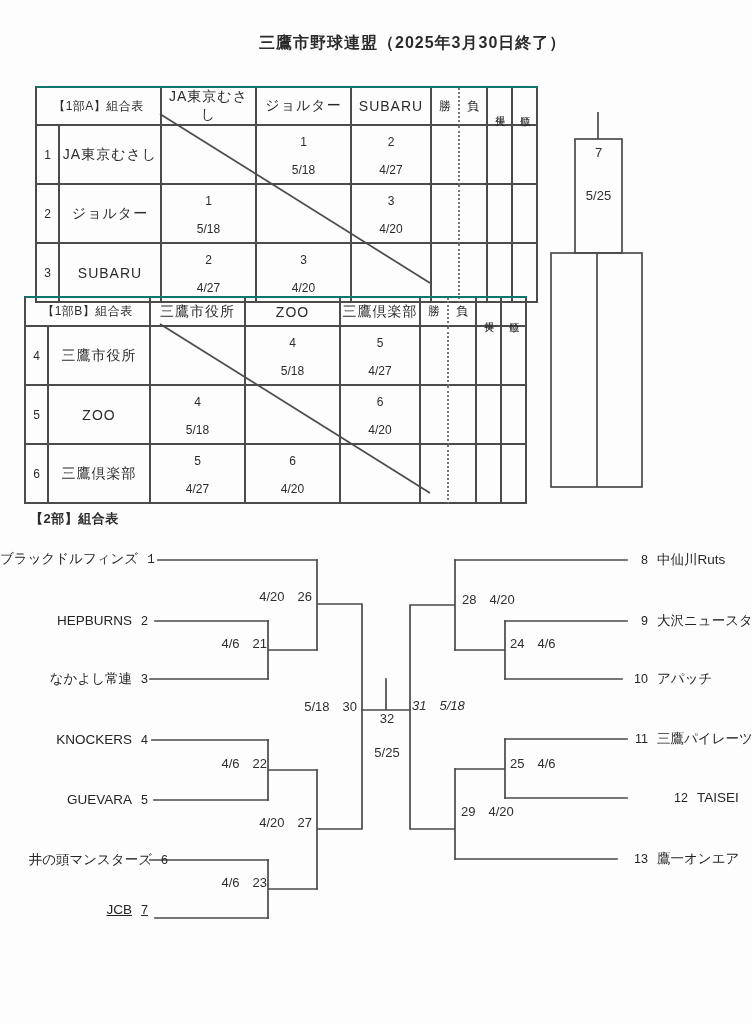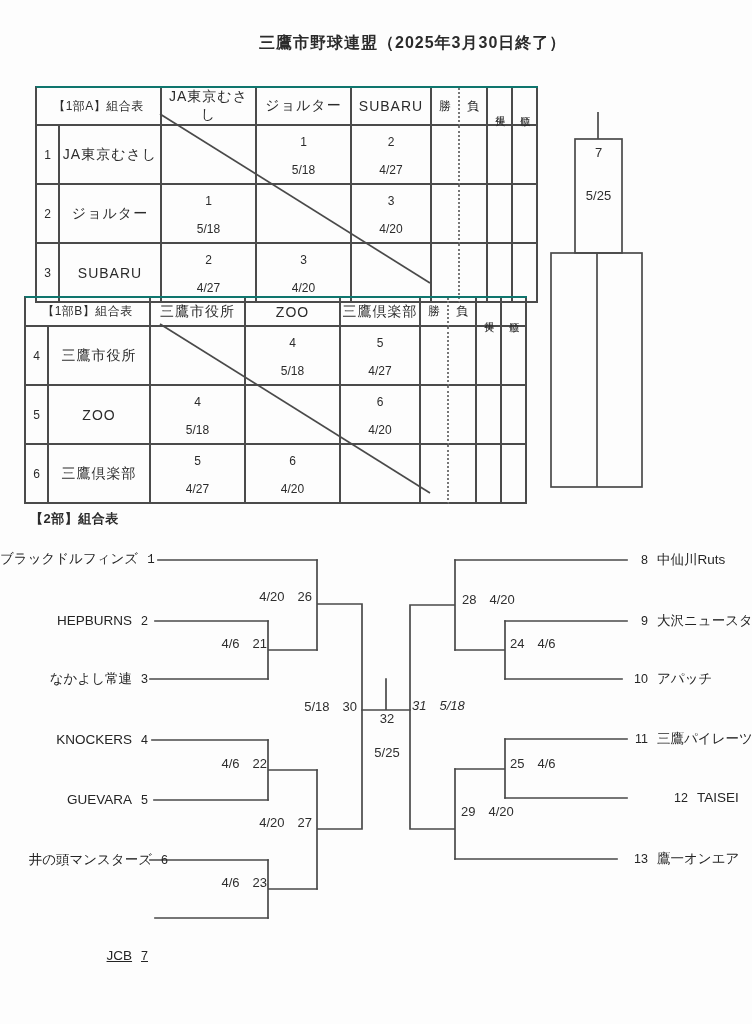--- a/index.html
+++ b/index.html
@@ -243,21 +243,21 @@
       <path d="M455 560H627 M505 621H627 M505 679H622 M505 739H627 M505 798H627 M455 859H617"></path>
     </g>
   </svg>
 
 <div class="team-label team-left" style="top: 550px; font-family: Liberation Mono, monospace;"><span class="tname">ブラックドルフィンズ</span><span class="tseed">1</span></div>
     <div class="team-label team-left" style="top: 611px;"><span class="tname">HEPBURNS</span><span class="tseed">2</span></div>
     <div class="team-label team-left" style="top: 669px;"><span class="tname">なかよし常連</span><span class="tseed">3</span></div>
     <div class="team-label team-left" style="top: 730px;"><span class="tname">KNOCKERS</span><span class="tseed">4</span></div>
     <div class="team-label team-left" style="top: 790px;"><span class="tname">GUEVARA</span><span class="tseed">5</span></div>
     <div class="team-label team-left" style="top: 850px; padding-left: 20px;"><span class="tname">井の頭マンスターズ</span><span class="tseed">6</span></div>
-    <div class="team-label team-left" style="top: 946px; text-decoration: underline;"><span class="tname">JCB</span><span class="tseed">7</span></div>
+    <div class="team-label team-left" style="top: 900px; text-decoration: underline;"><span class="tname">JCB</span><span class="tseed">7</span></div>
     <div class="team-label team-right" style="top: 550px;"><span class="tseed">8</span><span class="tname">中仙川Ruts</span></div>
     <div class="team-label team-right" style="top: 611px;"><span class="tseed">9</span><span class="tname">大沢ニュースターズ</span></div>
     <div class="team-label team-right" style="top: 669px;"><span class="tseed">10</span><span class="tname">アパッチ</span></div>
     <div class="team-label team-right" style="top: 729px;"><span class="tseed">11</span><span class="tname">三鷹パイレーツ</span></div>
     <div class="team-label team-right" style="top: 788px; margin-left: 40px;"><span class="tseed">12</span><span class="tname">TAISEI</span></div>
     <div class="team-label team-right" style="top: 849px;"><span class="tseed">13</span><span class="tname">鷹一オンエア</span></div>
     <div class="match-label left" style="left: 236px; top: 589px; width: 76px;">
       <span>4/20</span>
       <span>26</span>
     </div>

